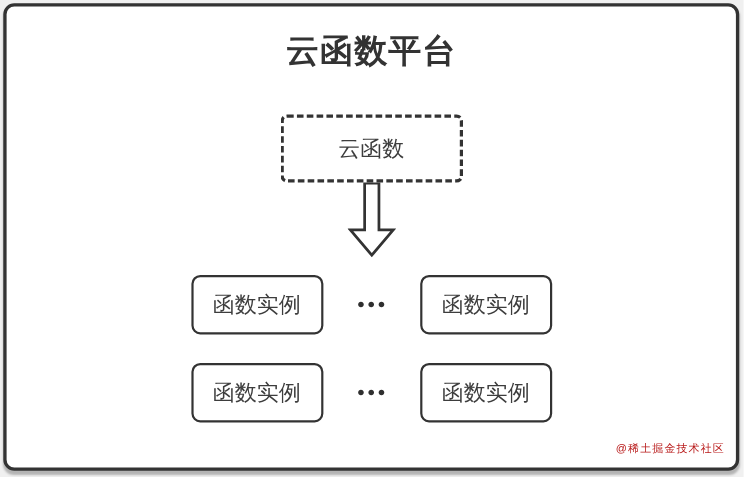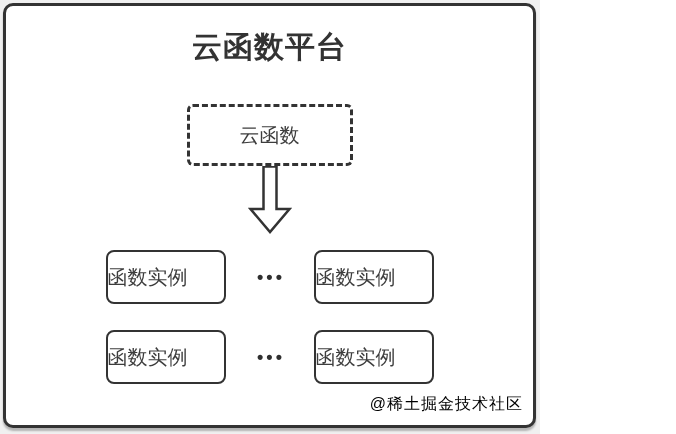--- a/index.html
+++ b/index.html
@@ -2,21 +2,21 @@
 <html><head>
 <meta charset="utf-8">
 <style>
   html, body {
     margin: 0;
     padding: 0;
     font-family: "Liberation Sans", "DejaVu Sans", sans-serif;
   }
   .stage {
     position: relative;
-    width: 540px;
+    width: 676px;
     height: 434px;
     background: #f0f0f0;
     overflow: hidden;
   }
   .card {
     position: absolute;
     top: 3px;
     left: 3px;
     right: 4px;
     bottom: 6px;
@@ -72,20 +72,21 @@
   }
   .row-1 { top: 244px; }
   .row-2 { top: 324px; }
   .instance-box {
     width: 120px;
     height: 54px;
     box-sizing: border-box;
     border: 2.5px solid #333333;
     border-radius: 8px;
     display: flex;
+    justify-content: center;
     align-items: center;
     font-size: 20px;
     color: #3d3d3d;
     background: #ffffff;
   }
   .ellipsis {
     width: 28px;
     display: flex;
     justify-content: center;
     align-items: center;
@@ -93,22 +94,22 @@
     font-weight: bold;
     letter-spacing: 3px;
     color: #2f2f2f;
     line-height: 1;
     text-indent: 3px; 
   }
   .watermark {
     position: absolute;
     right: 10px;
     bottom: 10px;
-    font-size: 16px;
-    color: #000000;
+    font-size: 10px;
+    color: #b91c1c;
     letter-spacing: 1px;
   }
 </style>
 </head>
 <body>
 
 <div class="stage">
   <div class="card">
 
     <div class="center-row title">云函数平台</div>

